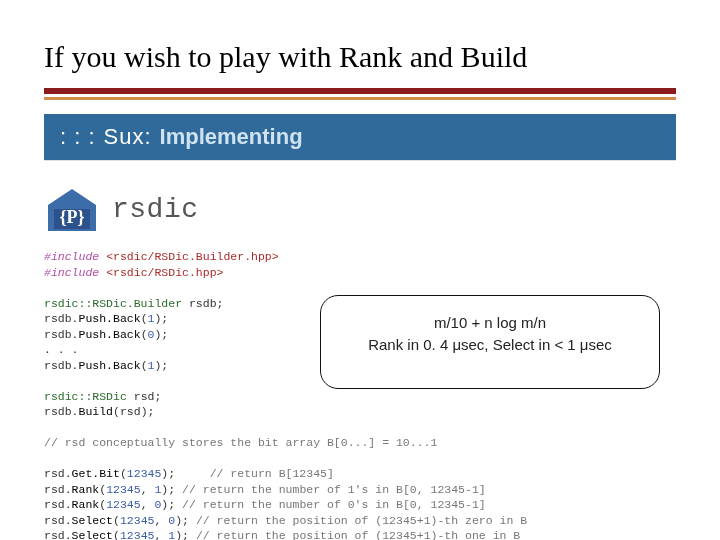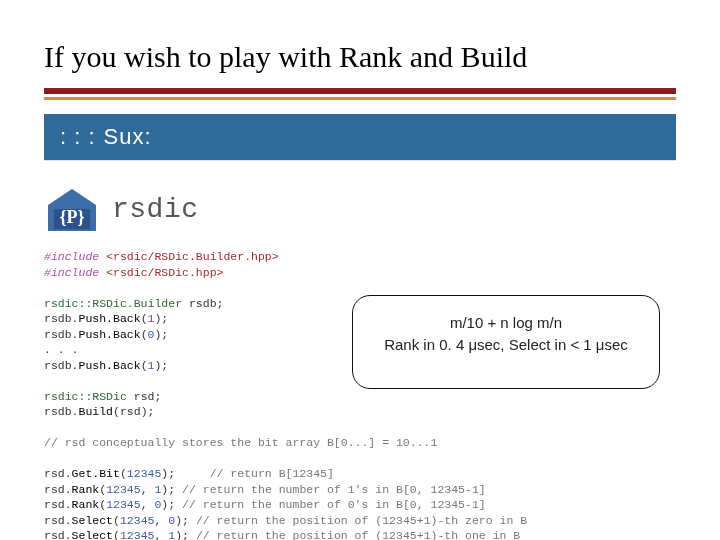--- a/index.html
+++ b/index.html
@@ -88,21 +88,21 @@
   .str { color: #aa2a2a; }
   .cls { color: #2a6a2a; }
   .fn  { color: #000; }
   .num { color: #3a5aa8; }
   .cmt { color: #777; }
 
   .callout {
     position: absolute;
     right: 60px;
     top: 295px;
-    width: 308px;
+    width: 340px;
     background: #fff;
     border: 1.5px solid #111;
     border-radius: 18px;
     padding: 16px 18px 18px 18px;
     font-family: 'Trebuchet MS', Arial, sans-serif;
     font-size: 15px;
     color: #222;
     text-align: center;
     line-height: 1.45;
     box-shadow: none;
@@ -116,20 +116,21 @@
 
 <div class="slide">
 
   <h1 class="title">If you wish to play with Rank and Build</h1>
   <div class="hr-thick"></div>
   <div class="hr-thin"></div>
 
   <div class="sux-banner">
     <span class="sux-prefix">: : :</span>
     <span class="sux-prefix">Sux:</span>
+    <span class="sux-light">Implementing</span>
   </div>
 
   <div class="rsdic-block">
     <div class="rsdic-logo">
       <svg viewBox="0 0 56 52" width="56" height="52">
         <path d="M4 22 L28 6 L52 22 L52 48 L4 48 Z" fill="#3d6da9"></path>
         <rect x="10" y="26" width="36" height="20" fill="#2d518a"></rect>
         <text x="28" y="40" text-anchor="middle" font-family="Georgia" font-size="18" fill="#fff" font-weight="bold">{P}</text>
       </svg>
     </div>

